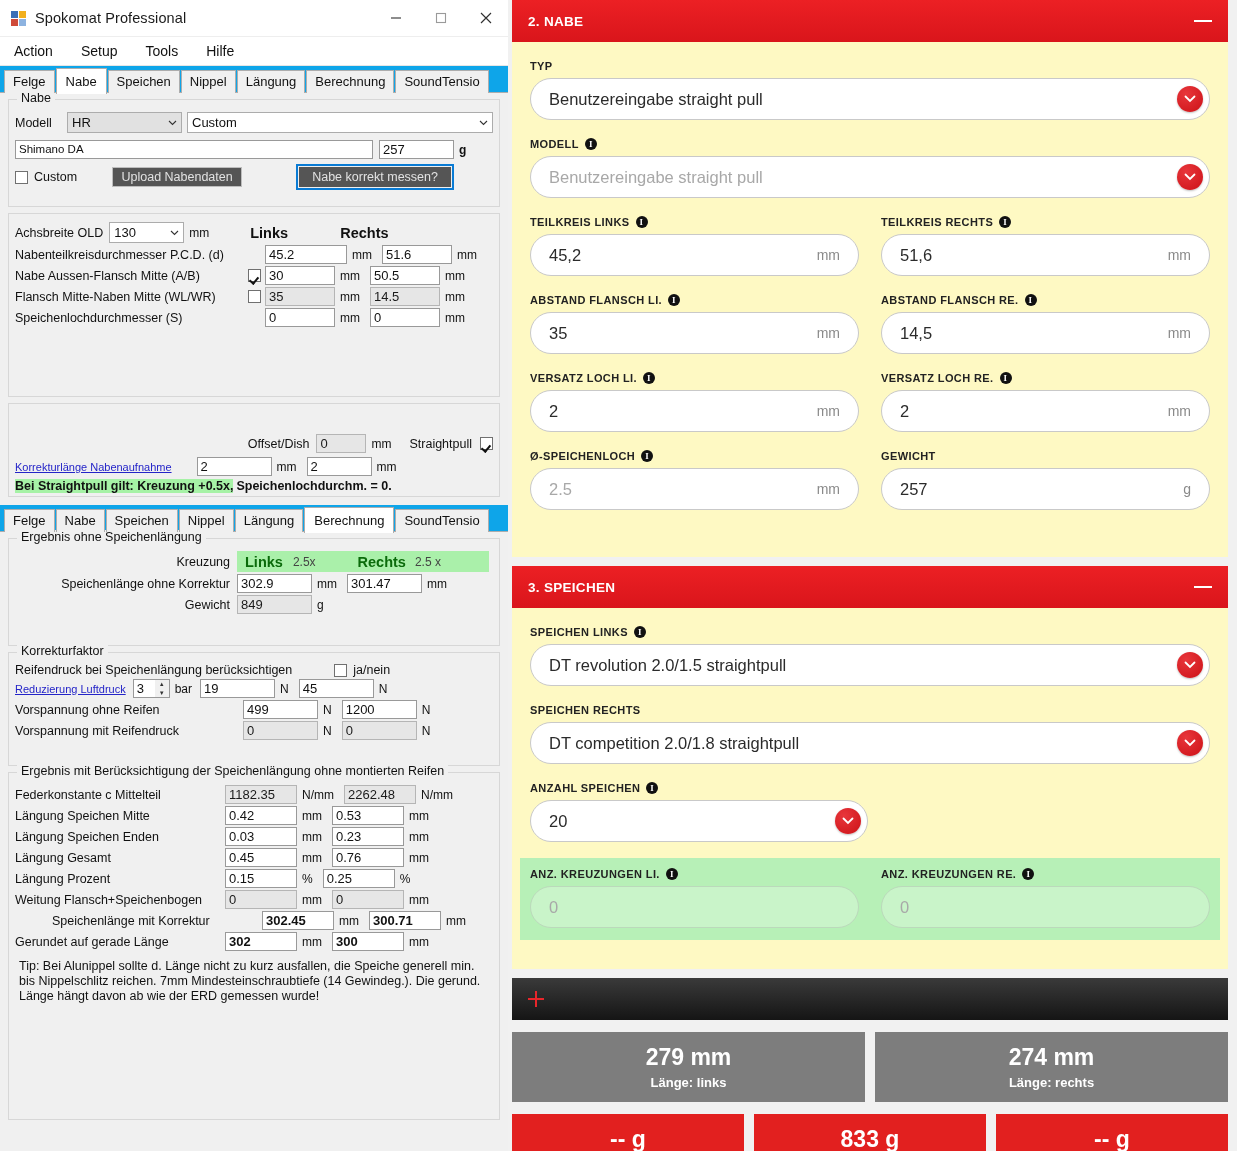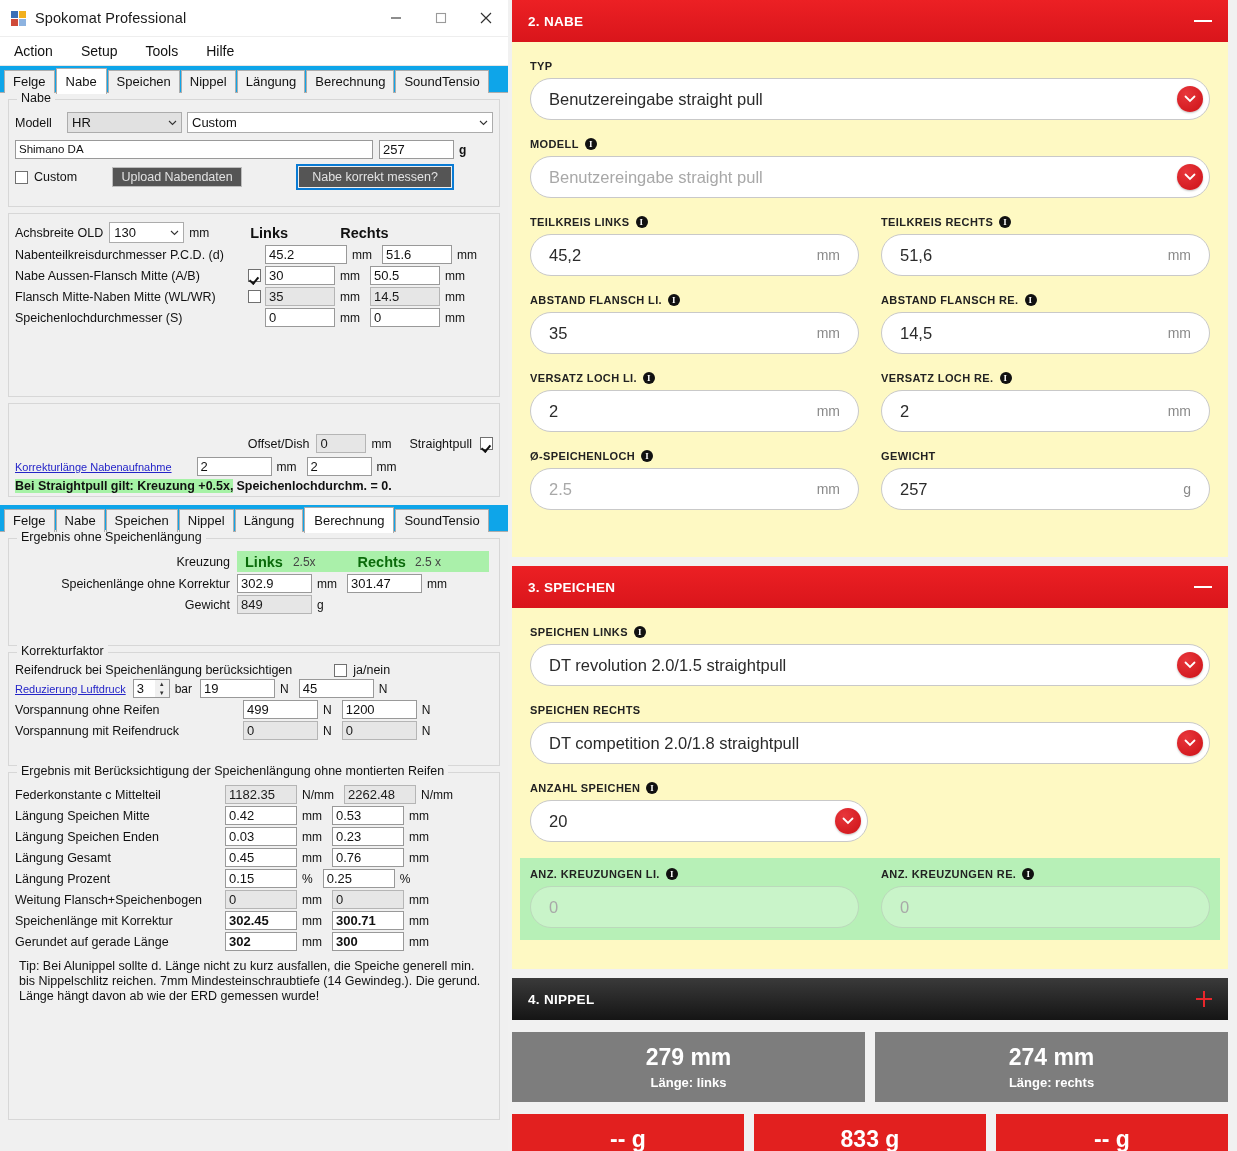--- a/index.html
+++ b/index.html
@@ -442,21 +442,21 @@
               <span class="unit">%</span>
             </div>
             <div class="row">
               <span class="lbl" style="width: 210px;">Weitung Flansch+Speichenbogen</span>
               <input class="ti ro" readonly="" value="0" style="width: 72px;">
               <span class="unit">mm</span>
               <input class="ti ro" readonly="" value="0" style="width: 72px; margin-left: 4px;">
               <span class="unit">mm</span>
             </div>
             <div class="row">
-              <span class="lbl" style="width: 210px;">Speichenlänge mit Korrektur</span>
+              <span class="lbl" style="width: 210px; margin-left: 37px;">Speichenlänge mit Korrektur</span>
               <input class="ti bold" value="302.45" style="width: 72px;">
               <span class="unit">mm</span>
               <input class="ti bold" value="300.71" style="width: 72px; margin-left: 4px;">
               <span class="unit">mm</span>
             </div>
             <div class="row">
               <span class="lbl" style="width: 210px;">Gerundet auf gerade Länge</span>
               <input class="ti bold" value="302" style="width: 72px;">
               <span class="unit">mm</span>
               <input class="ti bold" value="300" style="width: 72px; margin-left: 4px;">
@@ -669,21 +669,20 @@
             </div>
           </div>
         </div>
       </div>
     </div>
 
     <div class="spacer"></div>
 
     <div class="card">
       <div class="cardhdr dark">
-        <span class="ttl">4. NIPPEL</span>
         <span class="plus"></span>
       </div>
     </div>
 
     <div class="resultrow">
       <div class="resbox">
         <div class="big">279 mm</div>
         <div class="sml">Länge: links</div>
       </div>
       <div class="resbox">

